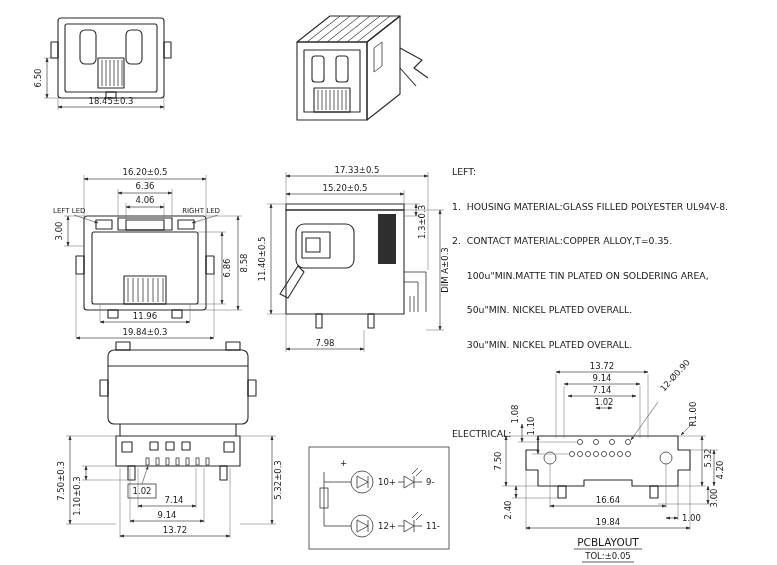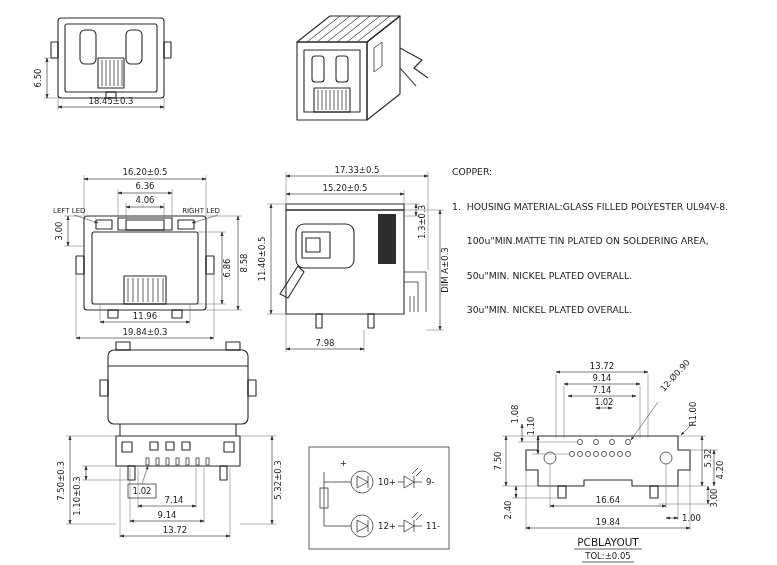--- a/index.html
+++ b/index.html
@@ -377,26 +377,28 @@
     <text class="dl" x="110" y="167">19.84</text>
   </g>
   <text class="lg dl" x="110" y="188">PCBLAYOUT</text>
   <line class="out2" x1="76" y1="191" x2="144" y2="191"></line>
   <text class="dl" x="110" y="201">TOL:±0.05</text>
   <line class="out2" x1="84" y1="204" x2="136" y2="204"></line>
 </svg>
 
 <div class="notes-block">
   <div class="sec">
-    <div>COPPER:</div>
+    <div>LEFT:</div>
     <div>1.  HOUSING MATERIAL:GLASS FILLED POLYESTER UL94V-8.</div>
+    <div>2.  CONTACT MATERIAL:COPPER ALLOY,T=0.35.</div>
     <div>     100u"MIN.MATTE TIN PLATED ON SOLDERING AREA,</div>
     <div>     50u"MIN. NICKEL PLATED OVERALL.</div>
     <div>     30u"MIN. NICKEL PLATED OVERALL.</div>
   </div>
   <div class="sec">
+    <div>ELECTRICAL:</div>
     
     
     
   </div>
   
   
 </div>
 
 </body></html>

